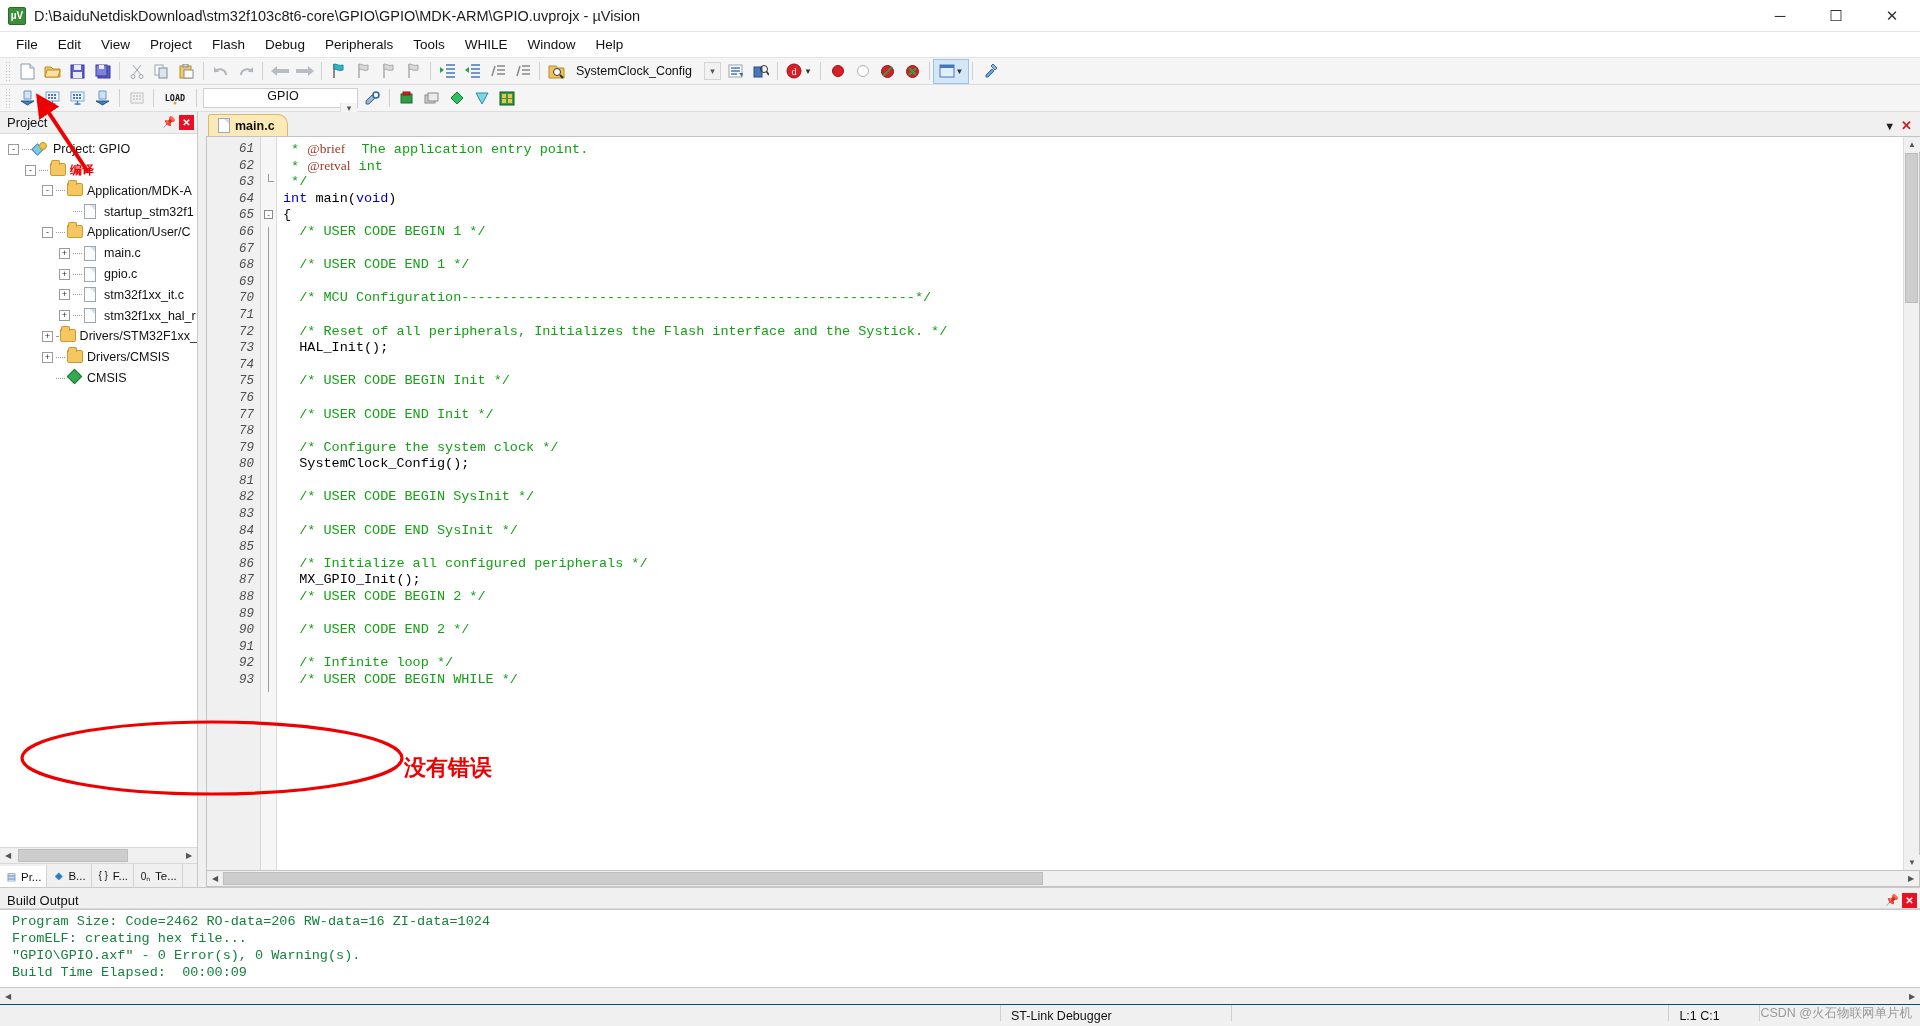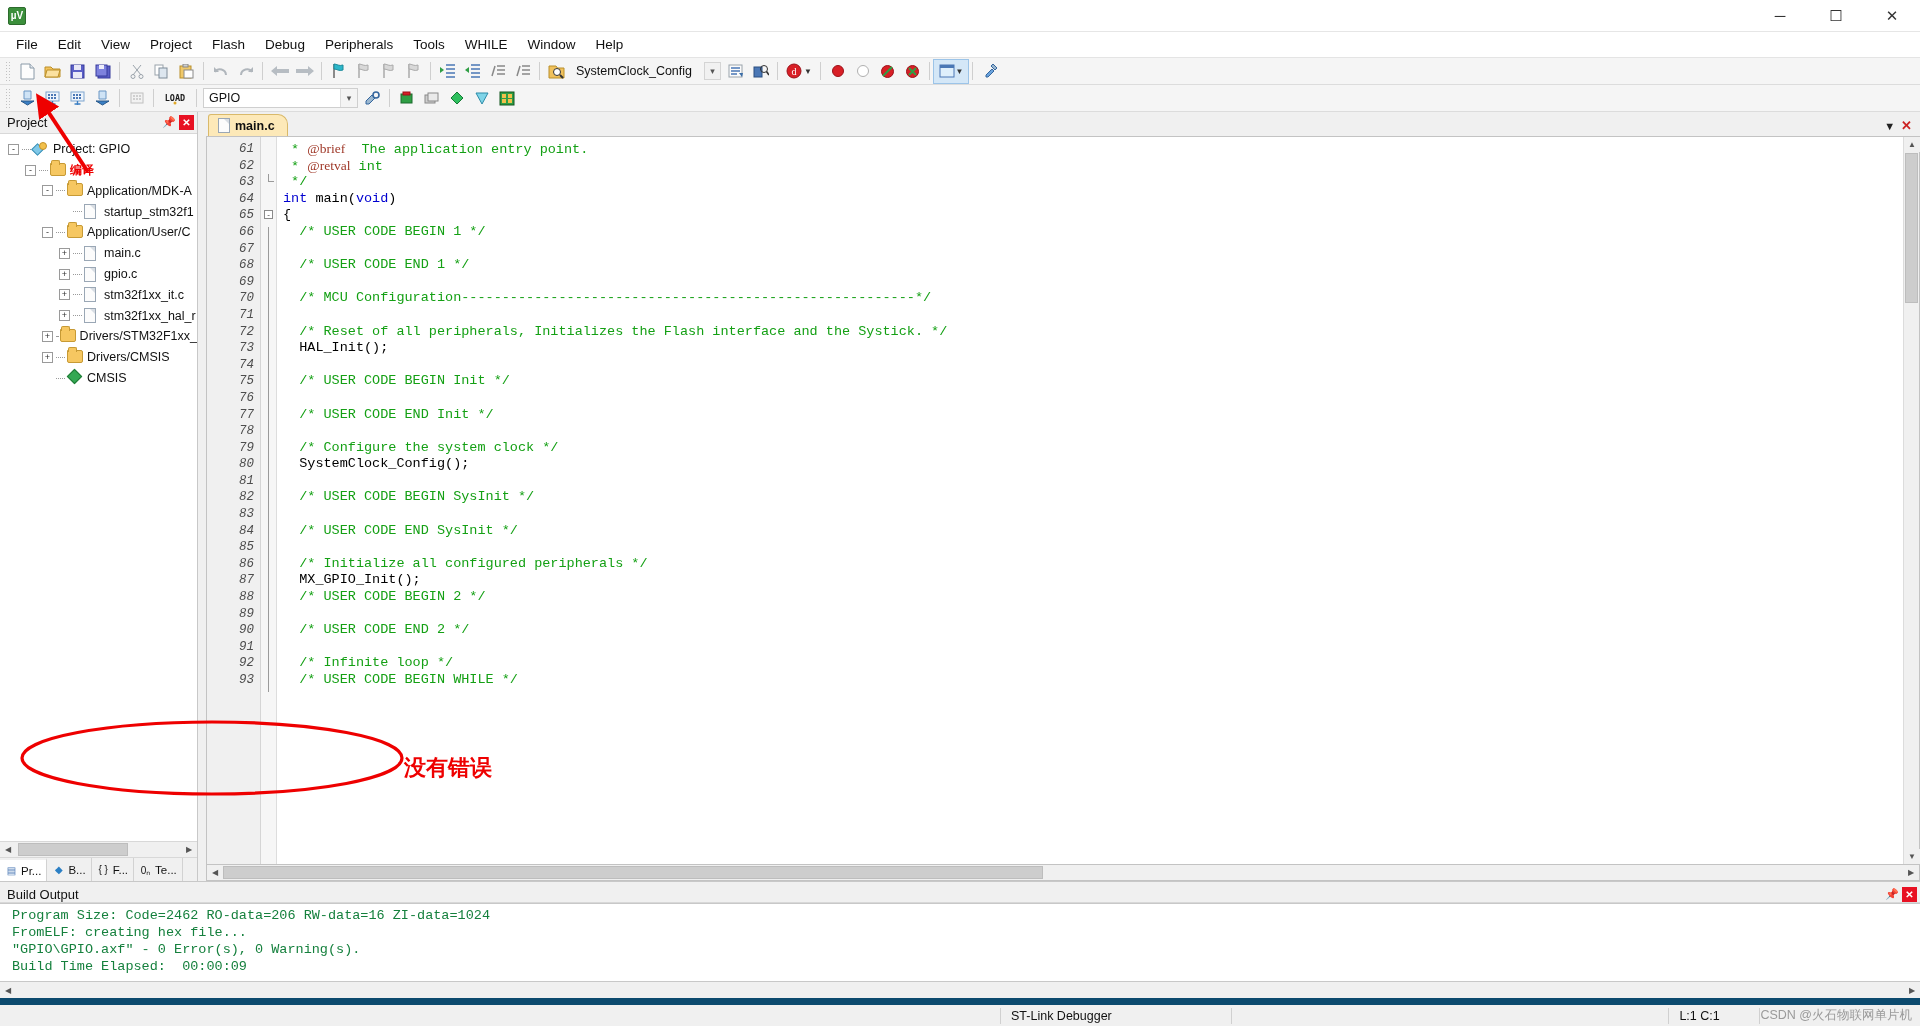--- a/index.html
+++ b/index.html
@@ -296,23 +296,23 @@
     border: 1px solid #c8c8c8; border-left: none; border-right: none;
   }
   .bline { height: 17px; line-height: 17px; white-space: pre; }
   .build-hscroll {
     height: 16px; min-height: 16px; background: #f0f0f0;
     display: flex; align-items: center;
   }
 
   
   .statusbar {
-    height: 28px; min-height: 22px; background: #f0f0f0;
-    display: flex; align-items: center;
-    border-top: 7px solid #0c4a6e; font-size: 12.5px; color: #111;
+    height: 22px; min-height: 22px; background: #f0f0f0;
+    display: flex; 
+    border-top: 1px solid #0c4a6e; font-size: 12.5px; color: #111;
   }
   .st-cell { height: 22px; display: flex; align-items: center; padding: 0 10px; }
   .st-div { width: 1px; height: 16px; background: #d0d0d0; }
   .st-grow { flex: 1; }
   .watermark {
     margin-left: auto; padding-right: 8px; font-size: 12.5px;
     color: #9a9a9a; white-space: nowrap;
   }
 
   
@@ -324,20 +324,21 @@
     text-align: right;
   }
 </style>
 </head>
 <body>
 
 <div id="app">
 
   <div class="titlebar">
     <div class="app-icon">µV</div>
+    <div class="title-text">D:\BaiduNetdiskDownload\stm32f103c8t6-core\GPIO\GPIO\MDK-ARM\GPIO.uvprojx - µVision</div>
     <div class="win-btns">
       <div class="win-btn">─</div>
       <div class="win-btn">☐</div>
       <div class="win-btn close">✕</div>
     </div>
   </div>
 
   <div class="menubar">
     <div class="menu-item">File</div>
     <div class="menu-item">Edit</div>
@@ -598,21 +599,21 @@
     </div>
     <div class="tb-sep"></div>
     <div class="tb-btn wide">
       <svg width="26" height="14" viewBox="0 0 26 14">
           <text x="13" y="10" font-size="8.5" font-weight="bold" text-anchor="middle" fill="#1a1a1a" font-family="monospace">LOAD</text>
           <circle cx="13" cy="12" r="1.5" fill="#e0a92b"></circle>
         </svg>
     </div>
     <div class="tb-sep"></div>
 
-    <div class="tb-combo" style="min-width:155px;">
+    <div class="tb-combo" style="min-width:155px;flex-direction:column;">
       <span>GPIO</span>
       <span class="caret">▾</span>
     </div>
 
     <div class="tb-btn">
       <svg width="17" height="15" viewBox="0 0 17 15">
           <path d="M2 10l6-6 3 3-6 6H2z" fill="#9bb7cf" stroke="#35669e"></path>
           <circle cx="12" cy="4" r="3" fill="none" stroke="#35669e" stroke-width="1.6"></circle>
         </svg>
     </div>

